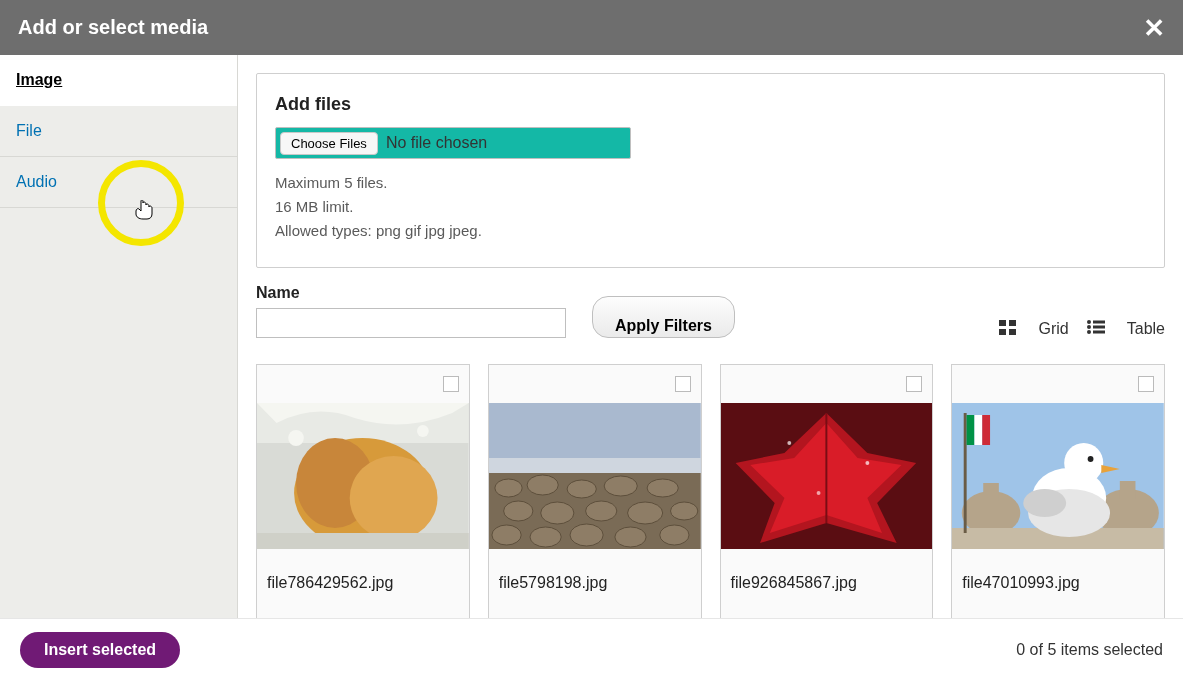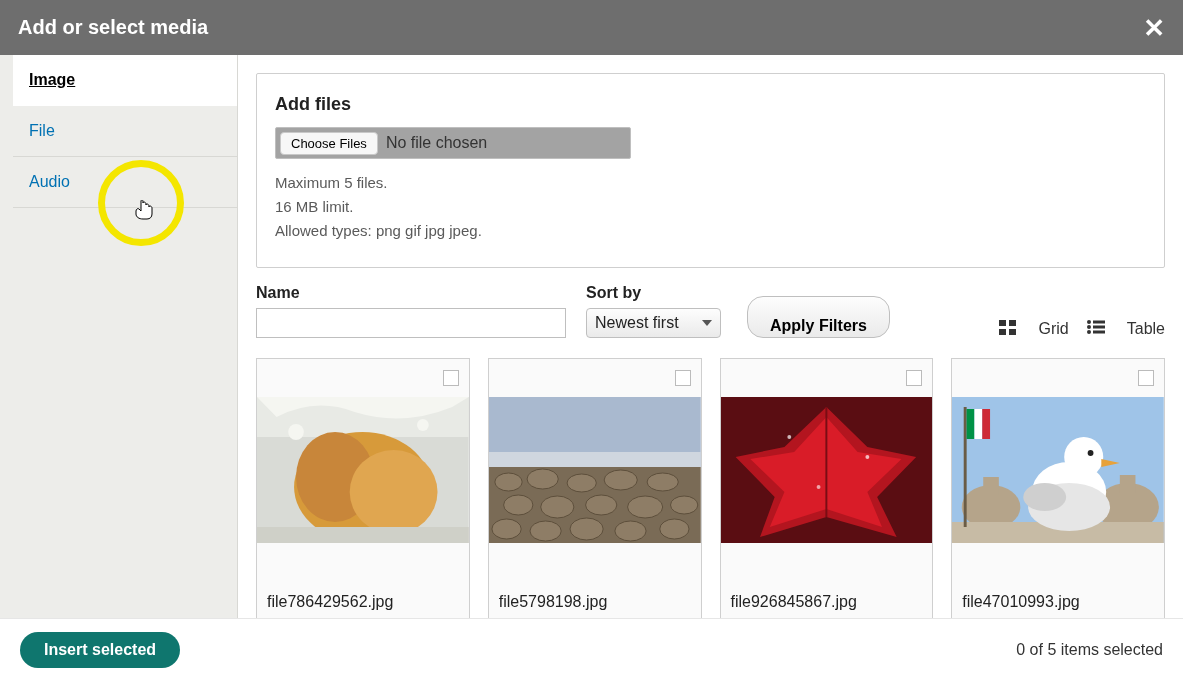--- a/index.html
+++ b/index.html
@@ -47,21 +47,20 @@
     }
     .sidebar a.nav-item {
       display: block;
       padding: 16px 16px;
       font-size: 16px;
       text-decoration: none;
       color: #0071b3;
       border-bottom: 1px solid #d8d8d4;
       background: #ededea;
       cursor: pointer;
-      margin-left: 13px;
     }
     .sidebar a.nav-item.active {
       background: #fff;
       color: #000;
       font-weight: bold;
       text-decoration: underline;
       border-bottom: 1px solid #fff;
     }
     .sidebar a.nav-item.hovered {
     }
@@ -104,21 +103,21 @@
     }
     .file-input-row {
       display: flex;
       align-items: center;
       border: 1px solid #bfbfbf;
       border-radius: 2px;
       width: 356px;
       height: 32px;
       margin-bottom: 12px;
       padding: 2px 4px;
-      background: #a3a3a3;
+      background: #14b8a6;
     }
     .choose-files-btn {
       background: #f7f7f7;
       border: 1px solid #c8c8c8;
       border-radius: 4px;
       padding: 3px 10px;
       font-size: 13px;
       cursor: pointer;
       margin-right: 8px;
     }
@@ -129,21 +128,21 @@
     .hint-line {
       font-size: 15px;
       color: #5a5a5a;
       line-height: 1.6;
     }
     
     .filter-row {
       display: flex;
       align-items: flex-end;
       gap: 20px;
-      margin-bottom: 20px;
+      margin-bottom: 26px;
     }
     .filter-group label {
       display: block;
       font-size: 16px;
       font-weight: bold;
       margin-bottom: 6px;
     }
     .name-input {
       width: 310px;
       height: 30px;
@@ -222,21 +221,21 @@
     }
     .media-thumb {
       width: 100%;
       height: 146px;
       display: block;
     }
     .media-caption-wrap {
       height: 84px;
       padding: 0 10px;
       display: flex;
-      align-items: flex-end;
+      align-items: center;
       padding-bottom: 16px;
       background: #fafafa;
     }
     .media-caption {
       font-size: 16px;
       color: #222;
       word-break: break-all;
     }
     
     .dialog-footer {
@@ -246,21 +245,21 @@
       right: 0;
       height: 63px;
       background: #fff;
       border-top: 1px solid #e6e6e6;
       display: flex;
       align-items: center;
       justify-content: space-between;
       padding: 0 20px;
     }
     .insert-btn {
-      background: #0f766e;
+      background: #701a75;
       color: #fff;
       border: none;
       border-radius: 22px;
       padding: 9px 24px;
       font-size: 16px;
       font-weight: bold;
       cursor: pointer;
     }
     .selection-count {
       font-size: 16px;
@@ -307,27 +306,20 @@
       </div>
       <div class="hint-line">Maximum 5 files.</div>
       <div class="hint-line">16 MB limit.</div>
       <div class="hint-line">Allowed types: png gif jpg jpeg.</div>
     </div>
 
     <div class="filter-row">
       <div class="filter-group">
         <label>Name</label>
         <input type="text" class="name-input" value="" style="">
-      </div>
-      <div class="filter-group">
-        <label>Sort by</label>
-        <div class="sort-select">
-          <span>Newest first</span>
-          <span class="caret-down"></span>
-        </div>
       </div>
       <button class="apply-btn">Apply Filters</button>
 
       <div class="view-toggles">
         <div class="view-toggle">
           <span class="grid-icon">
             <svg width="18" height="16" viewBox="0 0 18 16">
               <rect x="0" y="0" width="7" height="6" fill="#333"></rect>
               <rect x="10" y="0" width="7" height="6" fill="#333"></rect>
               <rect x="0" y="9" width="7" height="6" fill="#333"></rect>

